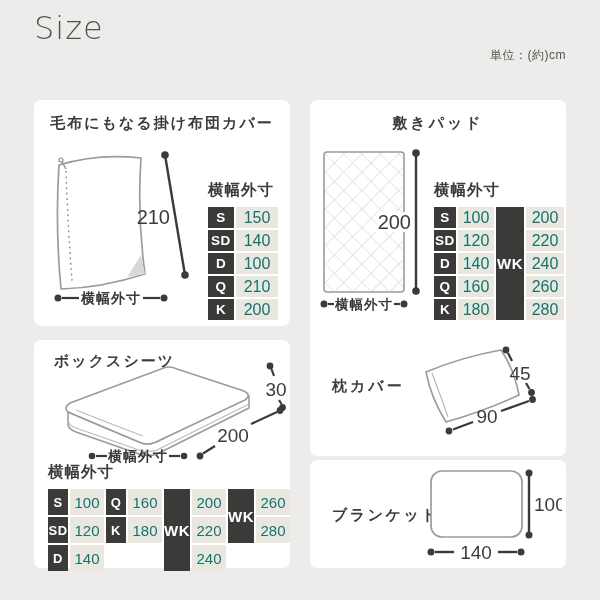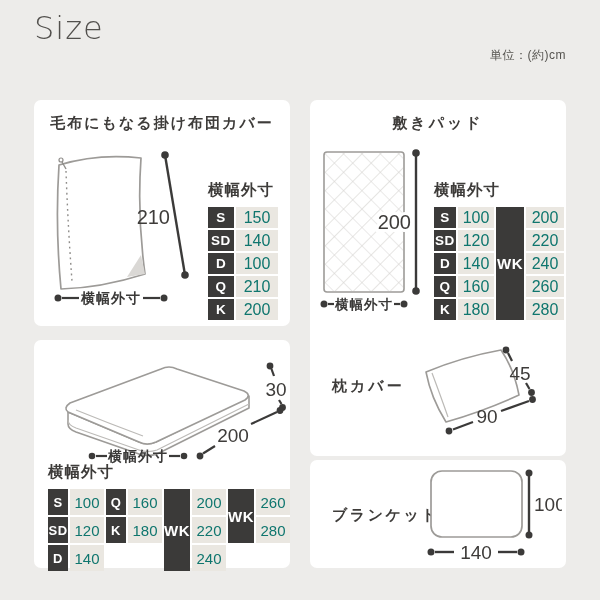--- a/index.html
+++ b/index.html
@@ -148,20 +148,21 @@
       <div class="cell val" style="grid-area:4/2;">160</div>
       <div class="cell val" style="grid-area:4/4;">260</div>
       <div class="cell dark" style="grid-area:5/1;">K</div>
       <div class="cell val" style="grid-area:5/2;">180</div>
       <div class="cell val" style="grid-area:5/4;">280</div>
     </div>
   </div>
 </div>
 
 <div class="card" id="card-boxsheet">
+  <div class="card-title" style="left:20px;top:12px;">ボックスシーツ</div>
 
   <svg class="illu" style="left:12px;top:20px;" width="242" height="104" viewBox="0 0 242 104">
 
     <path d="M22,52 L22,64 Q22,69 30,72 L93,94 Q102,97 111,94 L203,48 L203,36 L110,82 Q101,86 93,82 Z" fill="#ffffff" stroke="#9d9b98" stroke-width="1.6" stroke-linejoin="round"></path>
     <path d="M22,60 Q22,65 30,68 L93,90 Q102,93 111,90 L203,44" fill="none" stroke="#bcbab7" stroke-width="1.1"></path>
 
     <path d="M22,52 Q17,48 24,43 L115,9 Q123,5 131,9 L198,31 Q206,35 199,40 L110,82 Q101,86 93,82 Z" fill="#ffffff" stroke="#9d9b98" stroke-width="1.6" stroke-linejoin="round"></path>
     <path d="M30,50 Q62,63 97,76" fill="none" stroke="#bcbab7" stroke-width="1.1"></path>
 
     <g>

